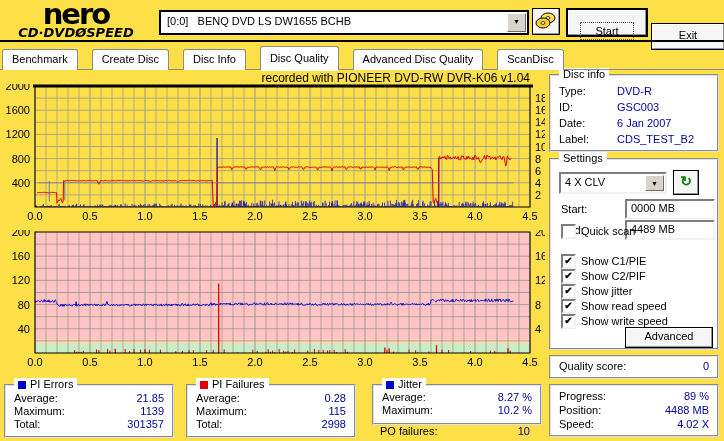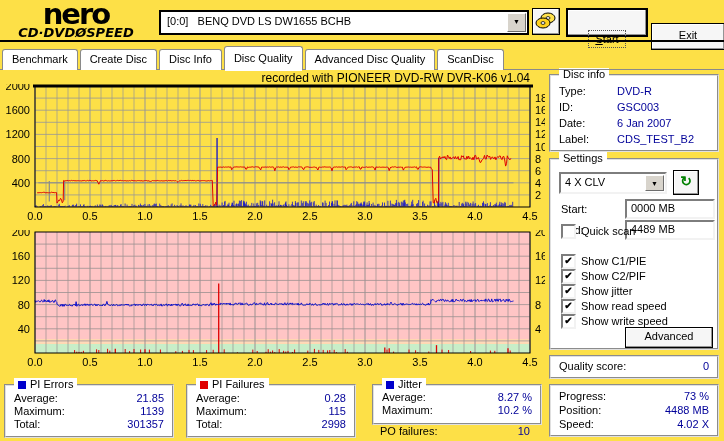--- a/index.html
+++ b/index.html
@@ -9,27 +9,27 @@
 
   
   #logo{left:6px;top:2px;width:140px;height:38px;text-align:center;}
   #logo .l1{font-family:"DejaVu Sans",sans-serif;font-weight:bold;font-size:29px;line-height:25px;letter-spacing:-2px;}
   #logo .l2{font-family:"DejaVu Sans",sans-serif;font-weight:bold;font-style:italic;font-size:13px;line-height:12px;letter-spacing:0px;}
   .combo{background:#fff;border:2px solid #000;}
   .combo .txt{position:absolute;left:6px;top:2px;right:22px;line-height:15px;white-space:pre;overflow:hidden;}
   .dd-arrow{position:absolute;top:1px;right:1px;bottom:1px;width:17px;background:#d8d4cc;border:1px solid;border-color:#fff #6d6d6d #6d6d6d #fff;text-align:center;font-size:7px;line-height:15px;color:#000;}
   .btn3d{background:#f6f6f6;border:1px solid #000;box-shadow:inset -1px -1px 0 #949494,inset 1px 1px 0 #fff;text-align:center;}
   #start-btn{border:2px solid #000;}
-  #start-btn .focus{display:block;margin:20px;border:1px dotted #555;line-height:16px;}
+  #start-btn .focus{display:block;margin:12px;border:1px dotted #555;line-height:16px;}
   #exit-btn{line-height:22px;margin-top:15px;}
   #tb-line{left:0;top:40px;width:724px;height:2px;background:#000;}
 
   
   #tabs{left:2px;top:48px;height:22px;display:flex;align-items:flex-end;z-index:3;}
-  .tab{height:20px;line-height:19px;padding:0 9px;margin-right:2px;background:#fff;border:1px solid #8a8a8a;border-bottom:none;border-radius:3px 3px 0 0;position:relative;}
+  .tab{height:20px;line-height:19px;padding:0 9px;margin-right:14px;background:#fff;border:1px solid #8a8a8a;border-bottom:none;border-radius:3px 3px 0 0;position:relative;}
   .tab.active{height:23px;line-height:22px;margin-top:-3px;z-index:4;background:#fff;}
   #tabline{left:0;top:69px;width:724px;height:1px;background:#8a8a8a;z-index:2;}
   .tab.active::after{content:"";position:absolute;left:0;right:0;bottom:-1px;height:2px;background:#fff;}
 
   
   #chart-title{left:0px;top:71px;width:530px;text-align:right;font-size:12px;}
   svg text{font-family:"Liberation Sans",sans-serif;font-size:11px;fill:#000;}
 
   
   .group{border:2px groove #e0e0e0;background:#fff;}
@@ -329,21 +329,21 @@
     </div>
   </div>
 
   <div class="abs group" style="left:549px;top:355px;width:166px;height:20px;">
     <span class="row-label" style="top:3px;">Quality score:</span>
     <span class="row-val" style="top:3px;">0</span>
   </div>
 
   <div class="abs group" style="left:549px;top:384px;width:166px;height:49px;">
     <span class="row-label" style="top:4px;">Progress:</span>
-    <span class="row-val" style="top:4px;">73 %</span>
+    <span class="row-val" style="top:4px;">89 %</span>
     <span class="row-label" style="top:18px;">Position:</span>
     <span class="row-val" style="top:18px;">4488 MB</span>
     <span class="row-label" style="top:32px;">Speed:</span>
     <span class="row-val" style="top:32px;">4.02 X</span>
   </div>
 
   <div class="abs group" style="left:4px;top:384px;width:166px;height:50px;">
     <span class="legend"><span class="marker" id="mk-pie" style="background: rgb(0, 0, 204);"></span><span>PI Errors</span></span>
     <span class="row-label" style="top:6px;">Average:</span>
     <span class="row-val" style="top:6px;">21.85</span>

